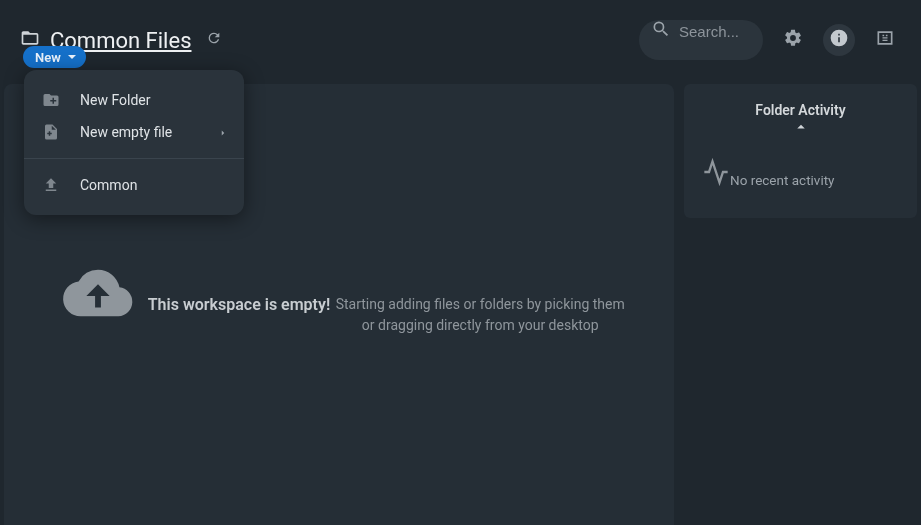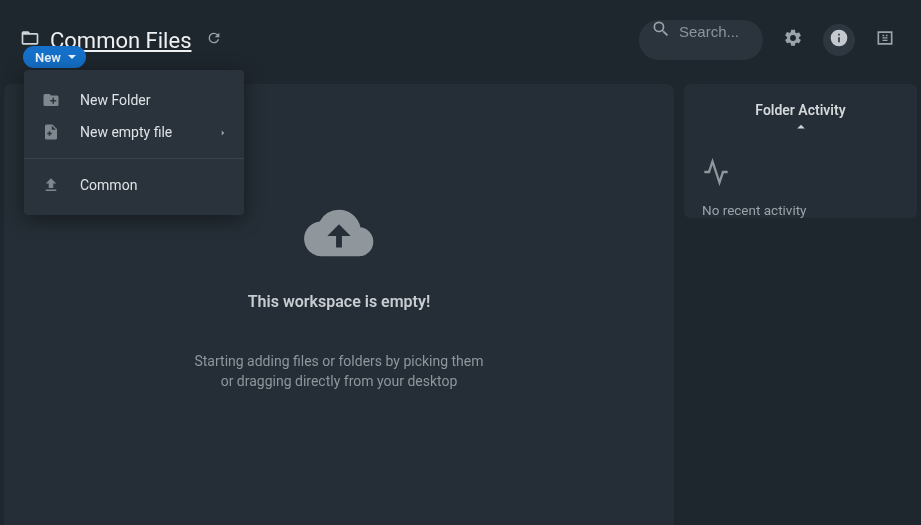--- a/index.html
+++ b/index.html
@@ -83,21 +83,21 @@
     border-right: 4px solid transparent;
     border-top: 4px solid #eaf2fb;
   }
 
   .menu {
     position: absolute;
     top: 70px;
     left: 24px;
     width: 220px;
     background: #2a333b;
-    border-radius: 4px;
+    border-radius: 12px;
     box-shadow: 0 4px 20px rgba(0,0,0,0.45);
     padding: 14px 0;
   }
   .menu-item {
     display: flex;
     align-items: center;
     height: 32px;
     padding: 0 16px 0 18px;
     gap: 20px;
     cursor: pointer;
@@ -117,21 +117,21 @@
   .main-pane {
     position: absolute;
     top: 84px;
     left: 4px;
     width: 670px;
     bottom: 0;
     background: #252e36;
     border-top-left-radius: 8px;
     border-top-right-radius: 8px;
     display: flex;
-    flex-direction: column;
+    flex-direction: row;
     align-items: center;
     justify-content: center;
     padding-bottom: 20px;
   }
   .cloud-icon svg { width: 100px; height: 70px; fill: #8f969c; }
   .empty-title {
     margin-top: 20px;
     font-size: 16px;
     font-weight: 600;
     color: #c8cdd1;
@@ -158,22 +158,22 @@
   .side-header {
     display: flex;
     align-items: center;
     justify-content: space-between;
     flex-direction: column;
   }
   .side-title { font-size: 14px; font-weight: 600; color: #d4d8db; }
   .side-caret svg { width: 18px; height: 18px; fill: #cfd4d8; }
   .side-body {
     display: flex;
-    flex-direction: column;
-    align-items: flex-start;
+    flex-direction: row;
+    align-items: center;
     margin-top: 18px;
   }
   .activity-icon svg { width: 28px; height: 28px; stroke: #8f969c; fill: none; stroke-width: 2; }
   .activity-text { font-size: 13.5px; color: #9ba3aa; margin-top: 12px; }
 </style>
 </head>
 <body>
 
 <div class="header">
   <div class="title-block">

